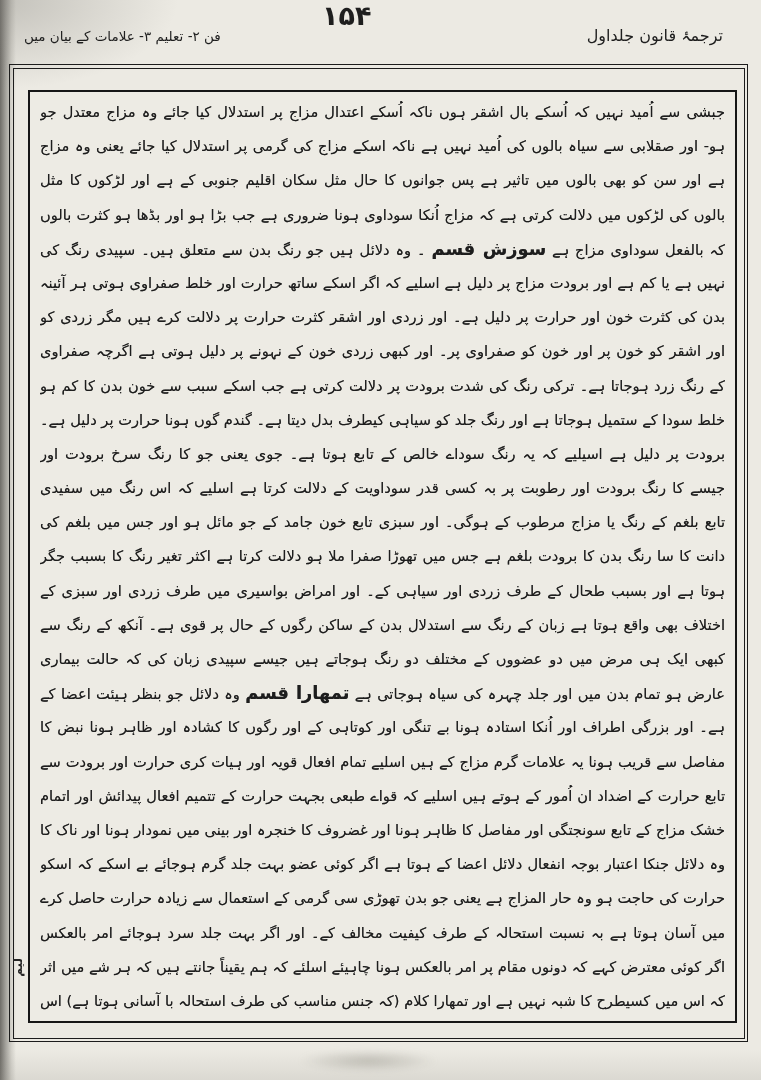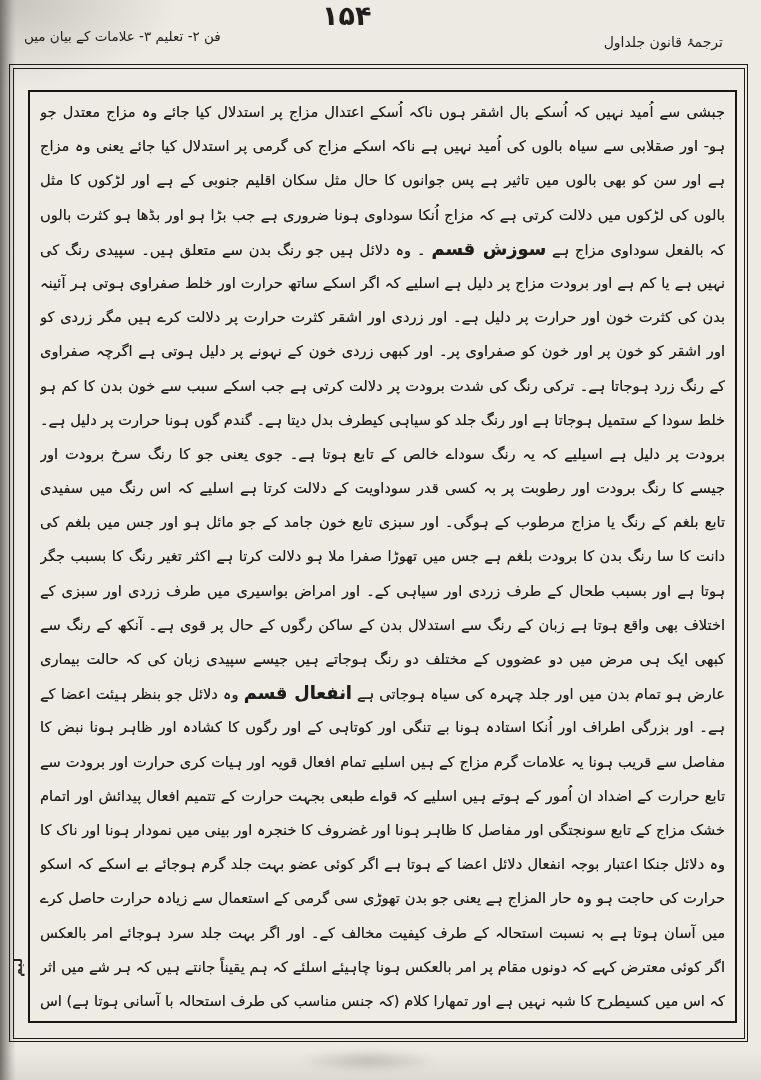--- a/index.html
+++ b/index.html
@@ -24,21 +24,21 @@
     background:linear-gradient(to bottom,rgba(0,0,0,0),rgba(140,138,130,.18));
     pointer-events:none;
   }
   .smudge{
     position:absolute;left:298px;top:1050px;width:140px;height:22px;
     background:radial-gradient(ellipse at center,rgba(140,138,128,.45),rgba(0,0,0,0) 70%);
     filter:blur(3px);pointer-events:none;
   }
   
   .hdr{position:absolute;direction:rtl;white-space:nowrap;}
-  .hdr-right{right:38px;top:34px;font-size:14px;letter-spacing:.5px;}
+  .hdr-right{right:38px;top:26px;font-size:16px;letter-spacing:.5px;}
   .hdr-left{left:24px;top:28px;font-size:13.5px;}
   .hdr-num{left:322px;top:0;font-size:27px;font-weight:bold;letter-spacing:2px;}
   
   .frame-outer{
     position:absolute;left:9px;top:64px;width:739px;height:978px;
     border:1.5px solid #1c1c1c;box-sizing:border-box;
   }
   .frame-outer-inner{position:absolute;inset:2.5px;border:1.5px solid #1c1c1c;}
   .frame-text{
     position:absolute;left:28px;top:90px;width:709px;height:933px;
@@ -93,21 +93,21 @@
         <div class="line">اور اشقر کو خون پر اور خون کو صفراوی پر۔ اور کبھی زردی خون کے نہونے پر دلیل ہوتی ہے اگرچہ صفراوی بھی نہ ہو جیسے بعد نقاہت مرض</div>
         <div class="line">کے رنگ زرد ہوجاتا ہے۔ ترکی رنگ کی شدت برودت پر دلالت کرتی ہے جب اسکے سبب سے خون بدن کا کم ہو کر جمد ہوجاتا ہے اور طرف</div>
         <div class="line">خلط سودا کے ستمیل ہوجاتا ہے اور رنگ جلد کو سیاہی کیطرف بدل دیتا ہے۔ گندم گوں ہونا حرارت پر دلیل ہے۔ اور بینجنی ہونا یبوست اور</div>
         <div class="line">برودت پر دلیل ہے اسیلیے کہ یہ رنگ سوداے خالص کے تابع ہوتا ہے۔ جوی یعنی جو کا رنگ سرخ برودت اور بلغمیت پر دلالت کرتا ہے خاصی یعنی</div>
         <div class="line">جیسے کا رنگ برودت اور رطوبت پر بہ کسی قدر سوداویت کے دلالت کرتا ہے اسلیے کہ اس رنگ میں سفیدی تھوڑی سبزی کے ساتھ ہوتی ہے پس سفیدی</div>
         <div class="line">تابع بلغم کے رنگ یا مزاج مرطوب کے ہوگی۔ اور سبزی تابع خون جامد کے جو مائل ہو اور جس میں بلغم کی شرکت ہے کہ اُسنے اسکو سبز کردیا۔ عاجی یعنی ہاتھی کے</div>
         <div class="line">دانت کا سا رنگ بدن کا برودت بلغم ہے جس میں تھوڑا صفرا ملا ہو دلالت کرتا ہے اکثر تغیر رنگ کا بسبب جگر کے طرف زردی اور سفیدی کے</div>
         <div class="line">ہوتا ہے اور بسبب طحال کے طرف زردی اور سیاہی کے۔ اور امراض بواسیری میں طرف زردی اور سبزی کے مگر یہ حکم دائمی نہیں ہے بلکہ اس میں کبھی</div>
         <div class="line">اختلاف بھی واقع ہوتا ہے زبان کے رنگ سے استدلال بدن کے ساکن رگوں کے حال پر قوی ہے۔ آنکھ کے رنگ سے استدلال مزاج دماغ پر قوی ہے</div>
         <div class="line">کبھی ایک ہی مرض میں دو عضووں کے مختلف دو رنگ ہوجاتے ہیں جیسے سپیدی زبان کی کہ حالت بیماری یرقان کے جو بجہت شدت سوزش حرارت کے</div>
-        <div class="line">عارض ہو تمام بدن میں اور جلد چہرہ کی سیاہ ہوجاتی ہے <b>انفعال قسم</b> وہ دلائل جو بنظر ہیئت اعضا کے معتبر ہوتے ہیں۔ گرم مزاج کا سینہ چوڑا ہوتا</div>
+        <div class="line">عارض ہو تمام بدن میں اور جلد چہرہ کی سیاہ ہوجاتی ہے <b>تمھارا قسم</b> وہ دلائل جو بنظر ہیئت اعضا کے معتبر ہوتے ہیں۔ گرم مزاج کا سینہ چوڑا ہوتا</div>
         <div class="line">ہے۔ اور بزرگی اطراف اور اُنکا استادہ ہونا بے تنگی اور کوتاہی کے اور رگوں کا کشادہ اور ظاہر ہونا نبض کا عظیم اور قوی ہونا عضل کا عظیم ہونا اسکا</div>
         <div class="line">مفاصل سے قریب ہونا یہ علامات گرم مزاج کے ہیں اسلیے تمام افعال قویہ اور ہیات کری حرارت اور برودت سے تمام ہوتے ہیں۔ اور</div>
         <div class="line">تابع حرارت کے اضداد ان اُمور کے ہوتے ہیں اسلیے کہ قواے طبعی بجہت حرارت کے تتمیم افعال پیدائش اور اتمام خلقت سے قاصر رہتے ہیں</div>
         <div class="line">خشک مزاج کے تابع سونجتگی اور مفاصل کا ظاہر ہونا اور غضروف کا خنجرہ اور بینی میں نمودار ہونا اور ناک کا سیدھا اور بتلا ہونا </div>
         <div class="line">وہ دلائل جنکا اعتبار بوجہ انفعال دلائل اعضا کے ہوتا ہے اگر کوئی عضو بہت جلد گرم ہوجائے بے اسکے کہ اسکو زیادہ استعمال یا لزا دلت یعنی یکجائی</div>
         <div class="line">حرارت کی حاجت ہو وہ حار المزاج ہے یعنی جو بدن تھوڑی سی گرمی کے استعمال سے زیادہ حرارت حاصل کرے اُسکا مزاج حار ہے اسلیے کہ استحالہ جنس مناسب</div>
         <div class="line">میں آسان ہوتا ہے بہ نسبت استحالہ کے طرف کیفیت مخالف کے۔ اور اگر بہت جلد سرد ہوجائے امر بالعکس ہوگا۔ دلیل بعینہ وہی جو مذکور ہوئی۔</div>
         <div class="line">اگر کوئی معترض کہے کہ دونوں مقام پر امر بالعکس ہونا چاہیئے اسلئے کہ ہم یقیناً جانتے ہیں کہ ہر شے میں اثر اُسکی ضد کا زیادہ ہوتا ہے اور یہ ایسی بدیہی بات ہے</div>
         <div class="line">کہ اس میں کسیطرح کا شبہ نہیں ہے اور تمھارا کلام (کہ جنس مناسب کی طرف استحالہ با آسانی ہوتا ہے) اس بات کو لازم کرتا ہے کہ افعال شبیہ سے اولیٰ</div>
       </div>

